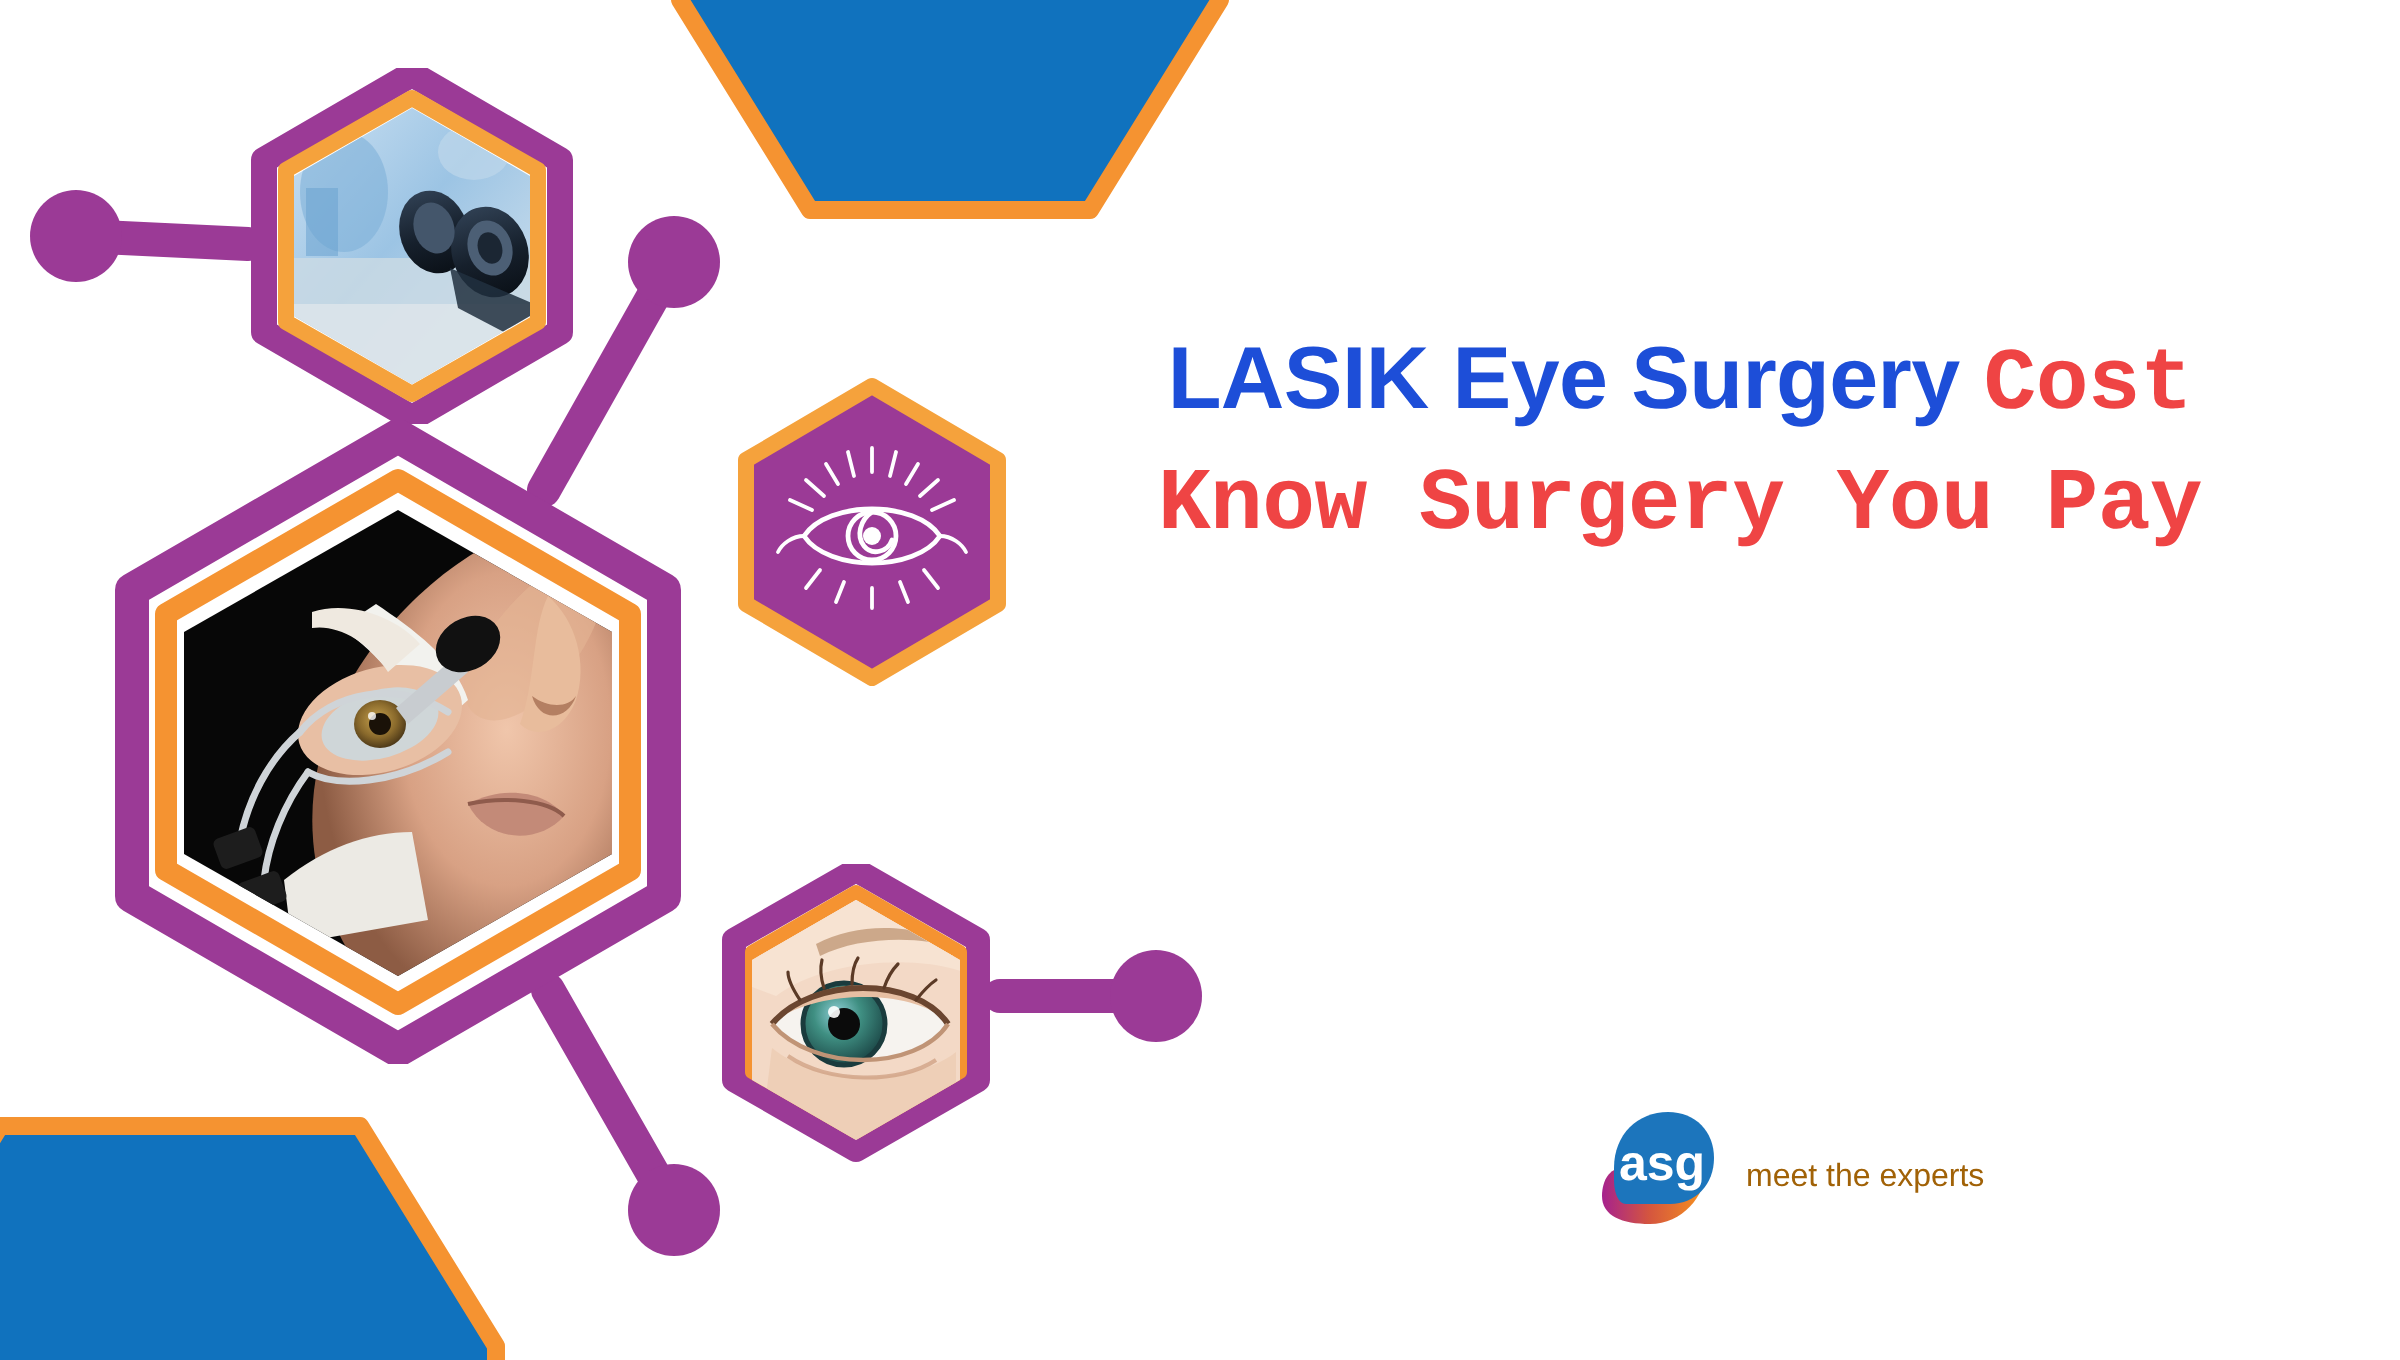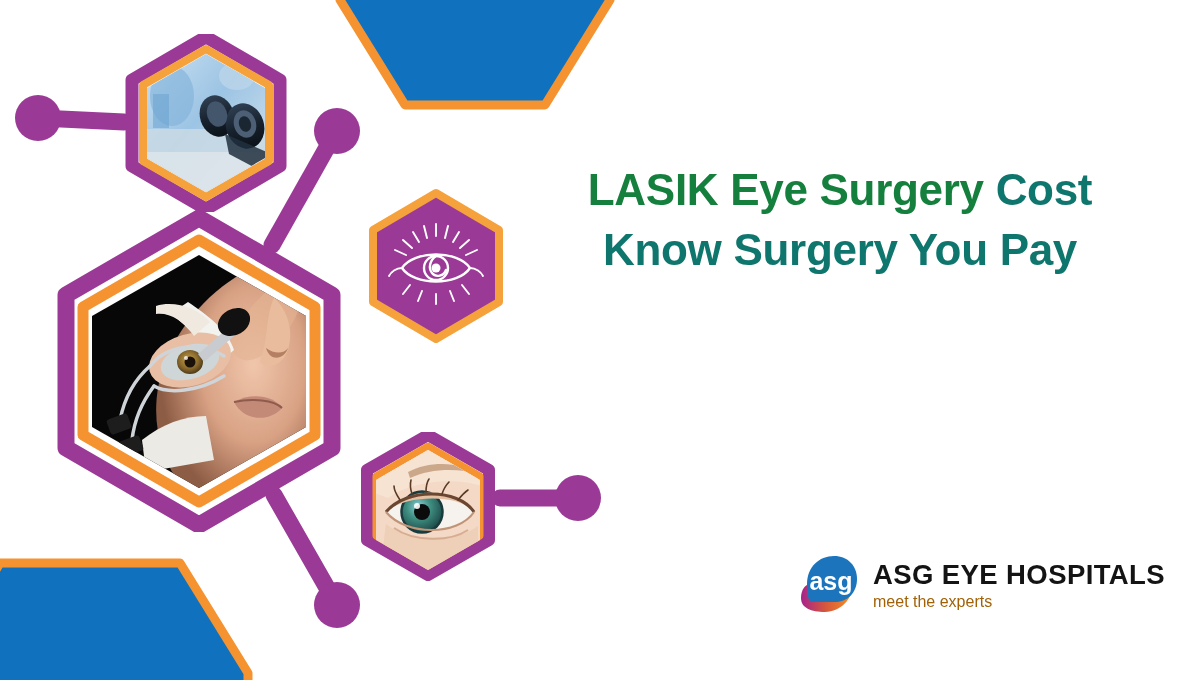--- a/index.html
+++ b/index.html
@@ -27,22 +27,22 @@
     position:absolute;
     left:520px;top:160px;
     width:640px;
     text-align:center;
     font-weight:bold;
     font-size:44px;
     line-height:1.36;
     letter-spacing:-0.3px;
   }
   .headline .ln{display:block;white-space:nowrap;}
-  .t-magenta{color:#15803d;}
-  .t-blue{color:#0f766e;}
+  .t-magenta{color:#1d4ed8;}
+  .t-blue{color:#ef4444;font-family:Liberation Mono, monospace;}
 
   
   .logo{
     position:absolute;
     left:795px;top:548px;
     width:345px;height:75px;
     display:flex;align-items:center;
   }
   .logo-mark{width:72px;height:72px;flex:0 0 72px;position:relative;}
   .logo-mark svg{display:block;}
@@ -290,18 +290,17 @@
         </defs>
 
         <path d="M6 48 C6 40 10 34 16 34 L58 34 C58 48 46 62 30 62 C16 62 6 58 6 48 Z" fill="url(#gSwoosh)"></path>
 
         <path d="M12 34 C12 17 24 6 39 6 C53 6 62 16 62 29 C62 42 53 52 40 52 L18 52 C14 52 12 46 12 40 Z" fill="#1C75BC"></path>
 
         <text x="36" y="40" text-anchor="middle" font-family="Liberation Sans, sans-serif" font-size="25" font-weight="bold" fill="#ffffff">asg</text>
       </svg>
     </div>
     <div class="logo-text">
-      <div class="logo-name">ASG EYE HOSPITALS</div>
       <div class="logo-tag">meet the experts</div>
     </div>
   </div>
 
 </div>
 
 </body></html>

